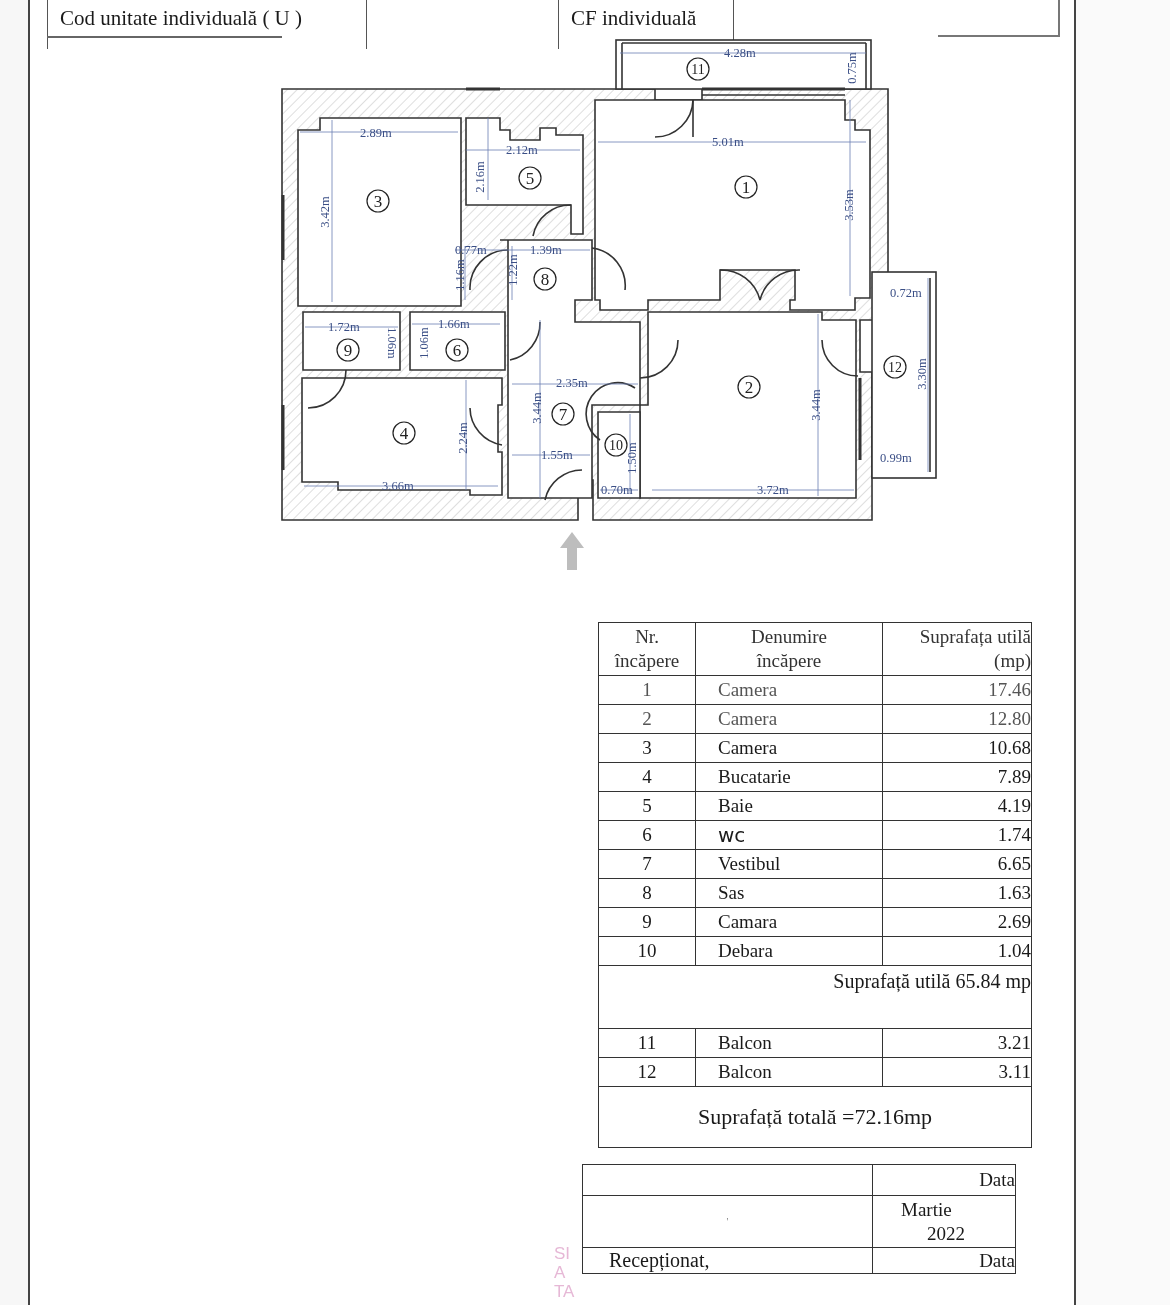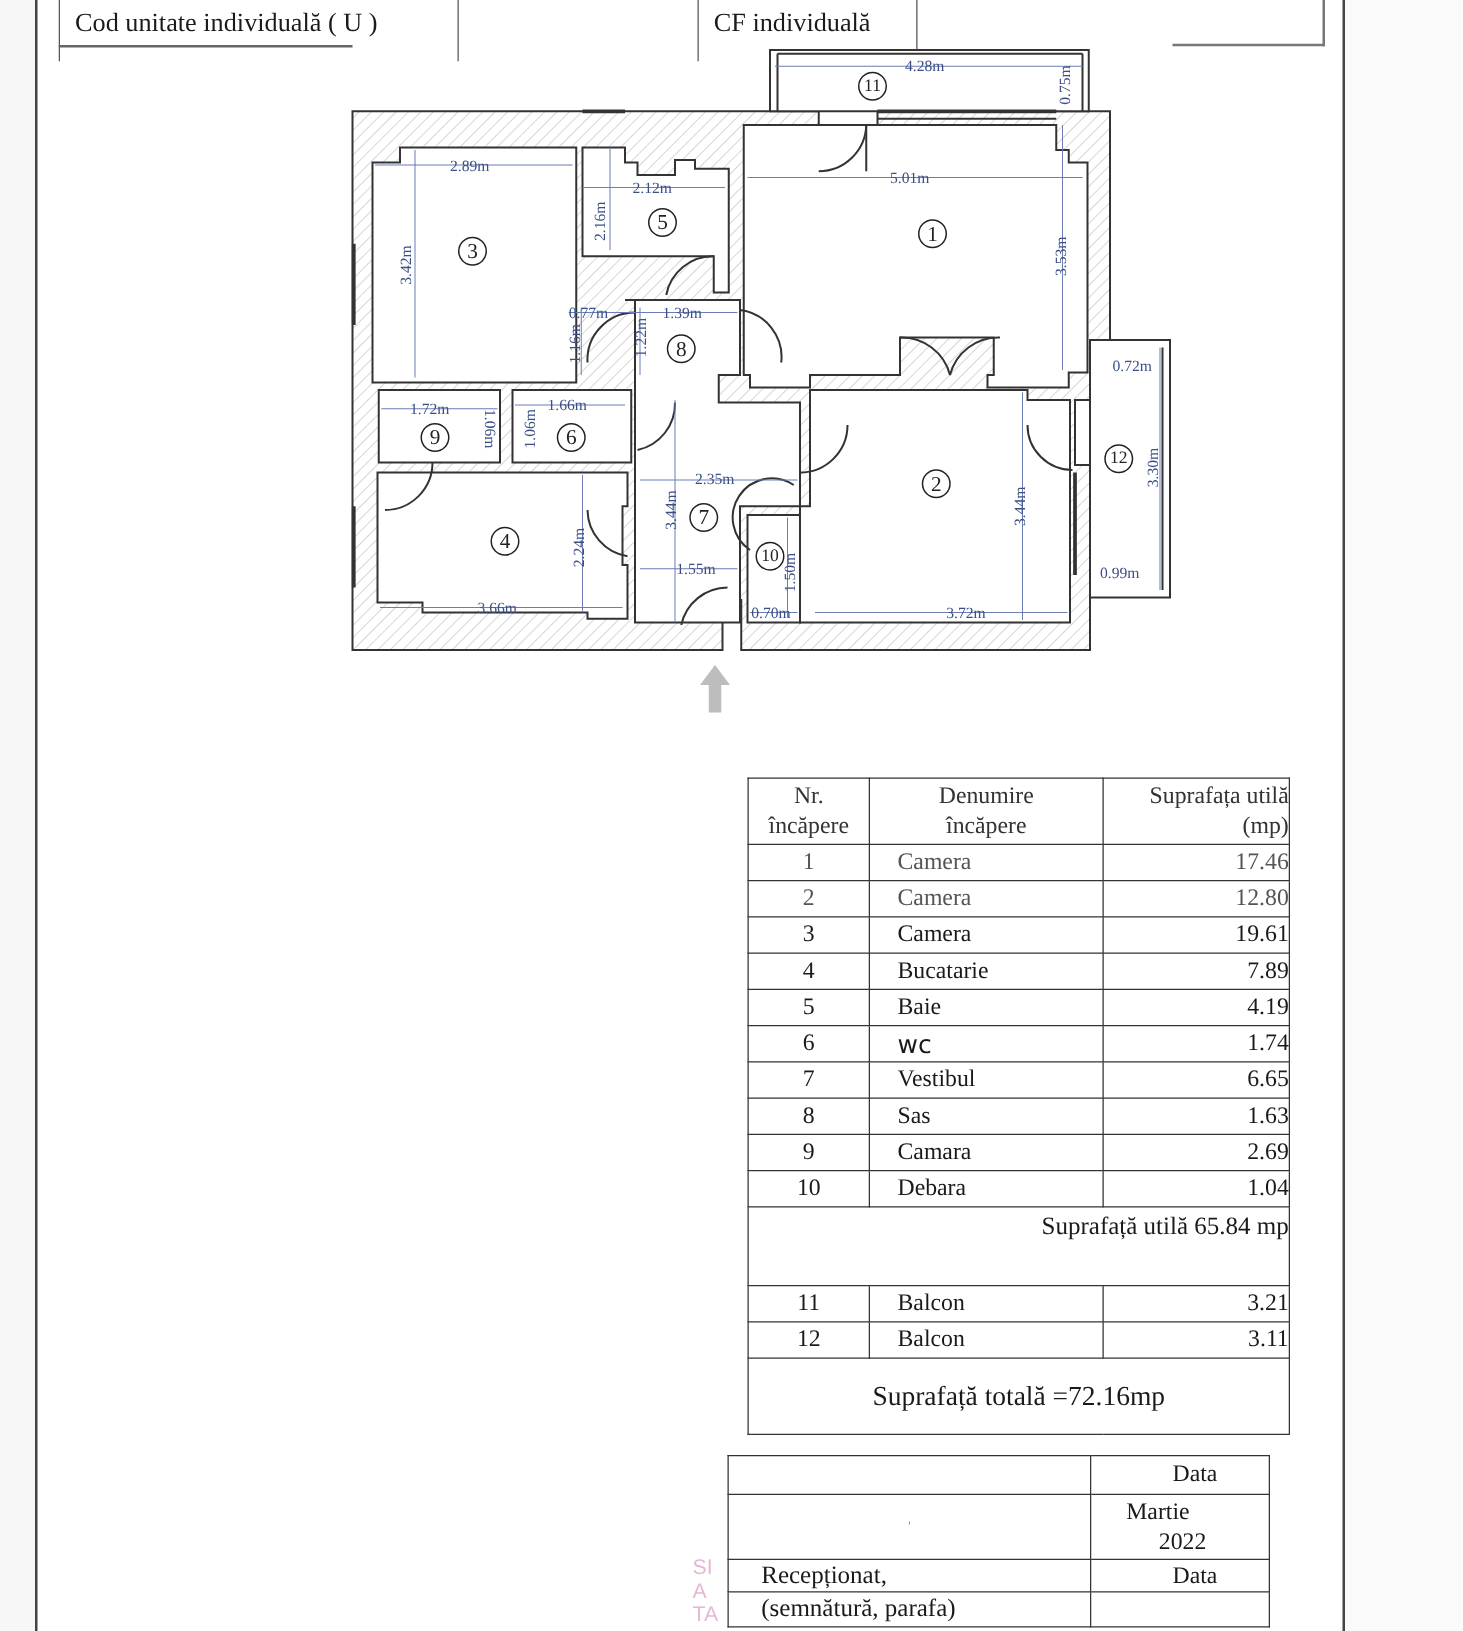--- a/index.html
+++ b/index.html
@@ -41,21 +41,21 @@
   table.rooms tr.head td { height: 52px; line-height: 24px; color: #333; }
   table.rooms tr.head td.c-name { text-align: center; padding-left: 0; }
   table.rooms tr.grey td { color: #555; }
   table.rooms td.sum { text-align: right; vertical-align: top; height: 62px; line-height: 30px; font-size: 20px; }
   table.rooms td.total { text-align: center; height: 60px; font-size: 22px; }
   table.rooms td.wc { font-family: "DejaVu Sans", sans-serif; font-size: 20px; }
 
   .sig { position: absolute; left: 582px; top: 1164px; width: 434px; border-collapse: collapse; font-size: 19px; }
   .sig td { border: 1.5px solid #333; padding: 0; }
   .sig td.lbl { font-size: 20px; padding-left: 26px; }
-  .sig td.right { width: 114px; text-align: center; padding-left: 24px; }
+  .sig td.right { width: 114px; text-align: right; padding-left: 24px; }
   .stamp { position: absolute; left: 554px; top: 1244px; color: #e6b8d6; font-size: 17px; line-height: 19px; font-family: "Liberation Sans", sans-serif; }
 </style>
 </head>
 <body>
 
 <div class="edge-left"></div>
 <div class="edge-right"></div>
 <div class="page-border-left"></div>
 <div class="page-border-right"></div>
 
@@ -222,21 +222,21 @@
         <td class="c-area">17.46</td>
       </tr>
   <tr class="grey">
         <td class="c-nr">2</td>
         <td class="c-name">Camera</td>
         <td class="c-area">12.80</td>
       </tr>
   <tr>
         <td class="c-nr">3</td>
         <td class="c-name">Camera</td>
-        <td class="c-area">19.61</td>
+        <td class="c-area">10.68</td>
       </tr>
   <tr>
         <td class="c-nr">4</td>
         <td class="c-name">Bucatarie</td>
         <td class="c-area">7.89</td>
       </tr>
   <tr>
         <td class="c-nr">5</td>
         <td class="c-name">Baie</td>
         <td class="c-area">4.19</td>
@@ -292,24 +292,20 @@
     <td class="right">Data</td>
   </tr>
   <tr style="height:52px">
     <td style="text-align:center; font-size:10px; color:#777;">'</td>
     <td class="right" style="text-align:left; padding-left:28px; line-height:24px;"><span>Martie</span><br><span style="padding-left:26px">2022</span></td>
   </tr>
   <tr style="height:26px">
     <td class="lbl">Recepționat,</td>
     <td class="right">Data</td>
   </tr>
-  <tr style="height:28px">
-    <td class="lbl">(semnătură, parafa)</td>
-    <td class="right"></td>
-  </tr>
 </tbody>
   </table>
 
 <div class="stamp">
   <div>SI</div>
   <div>A</div>
   <div>TA</div>
 </div>
 
 </body></html>

